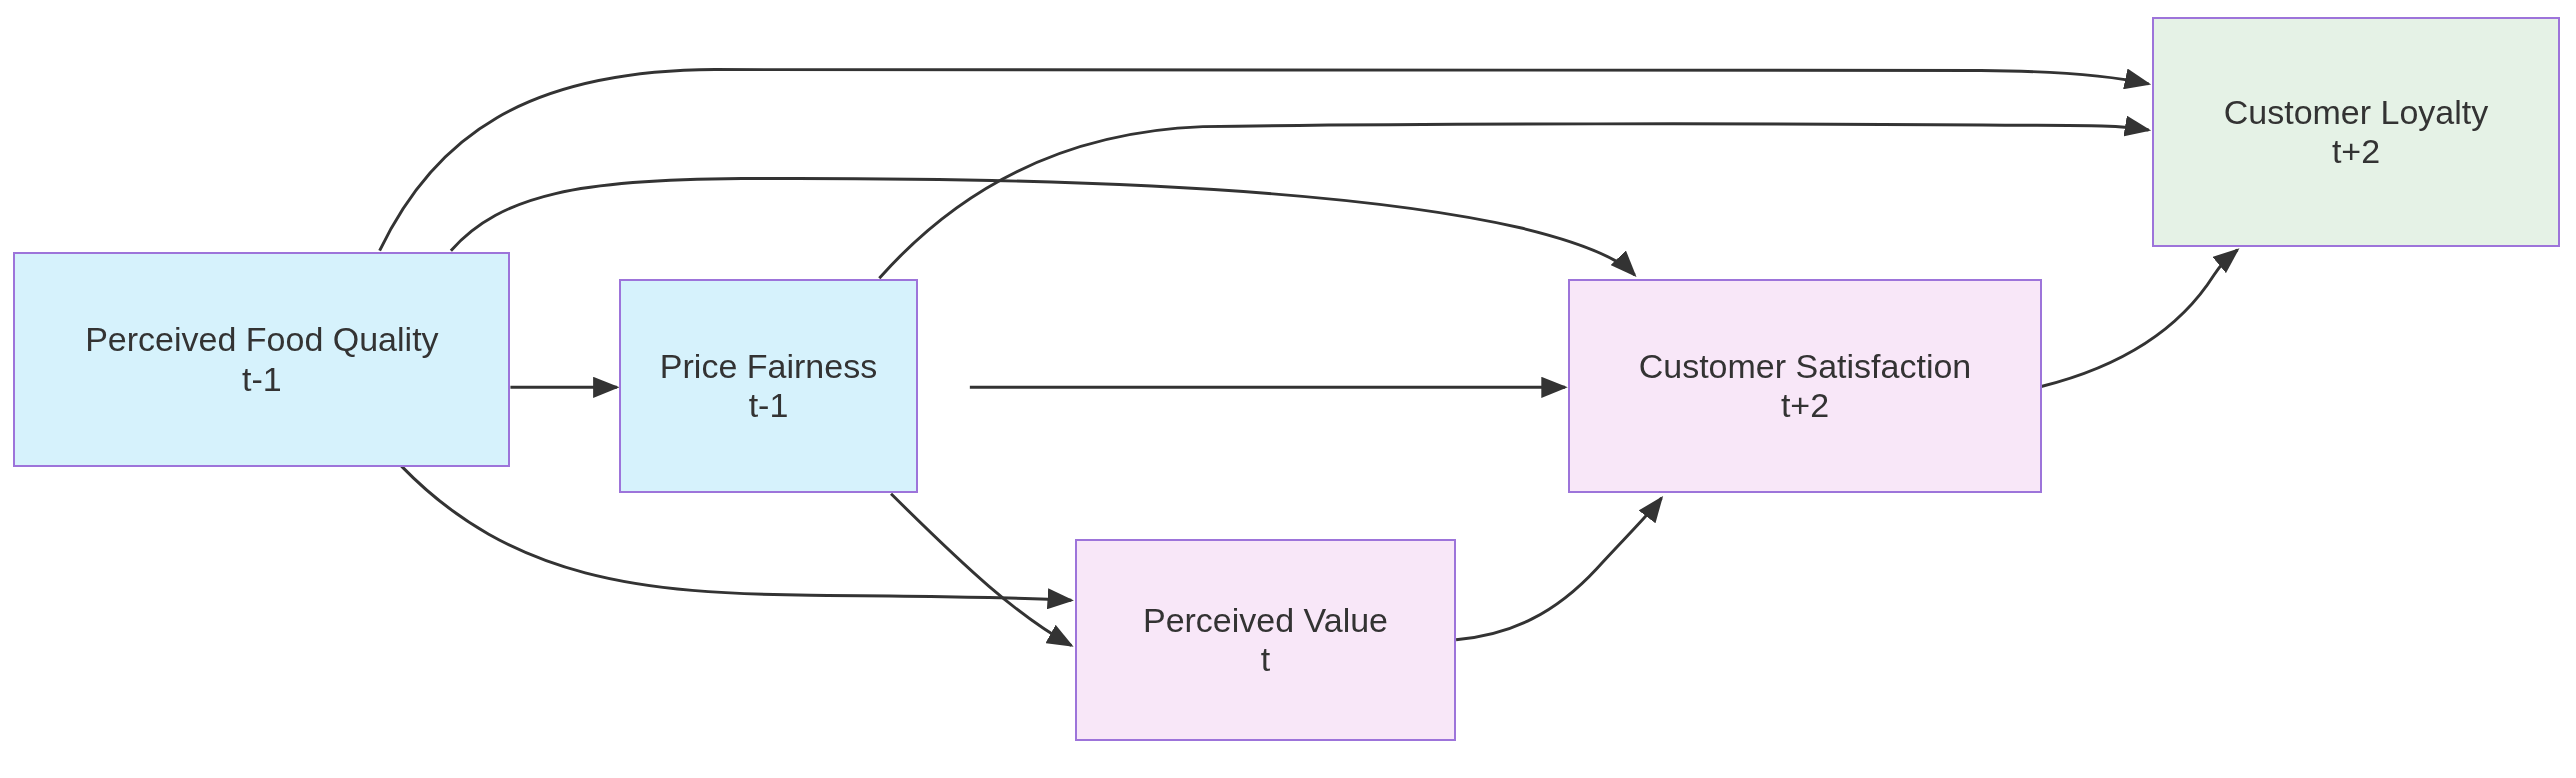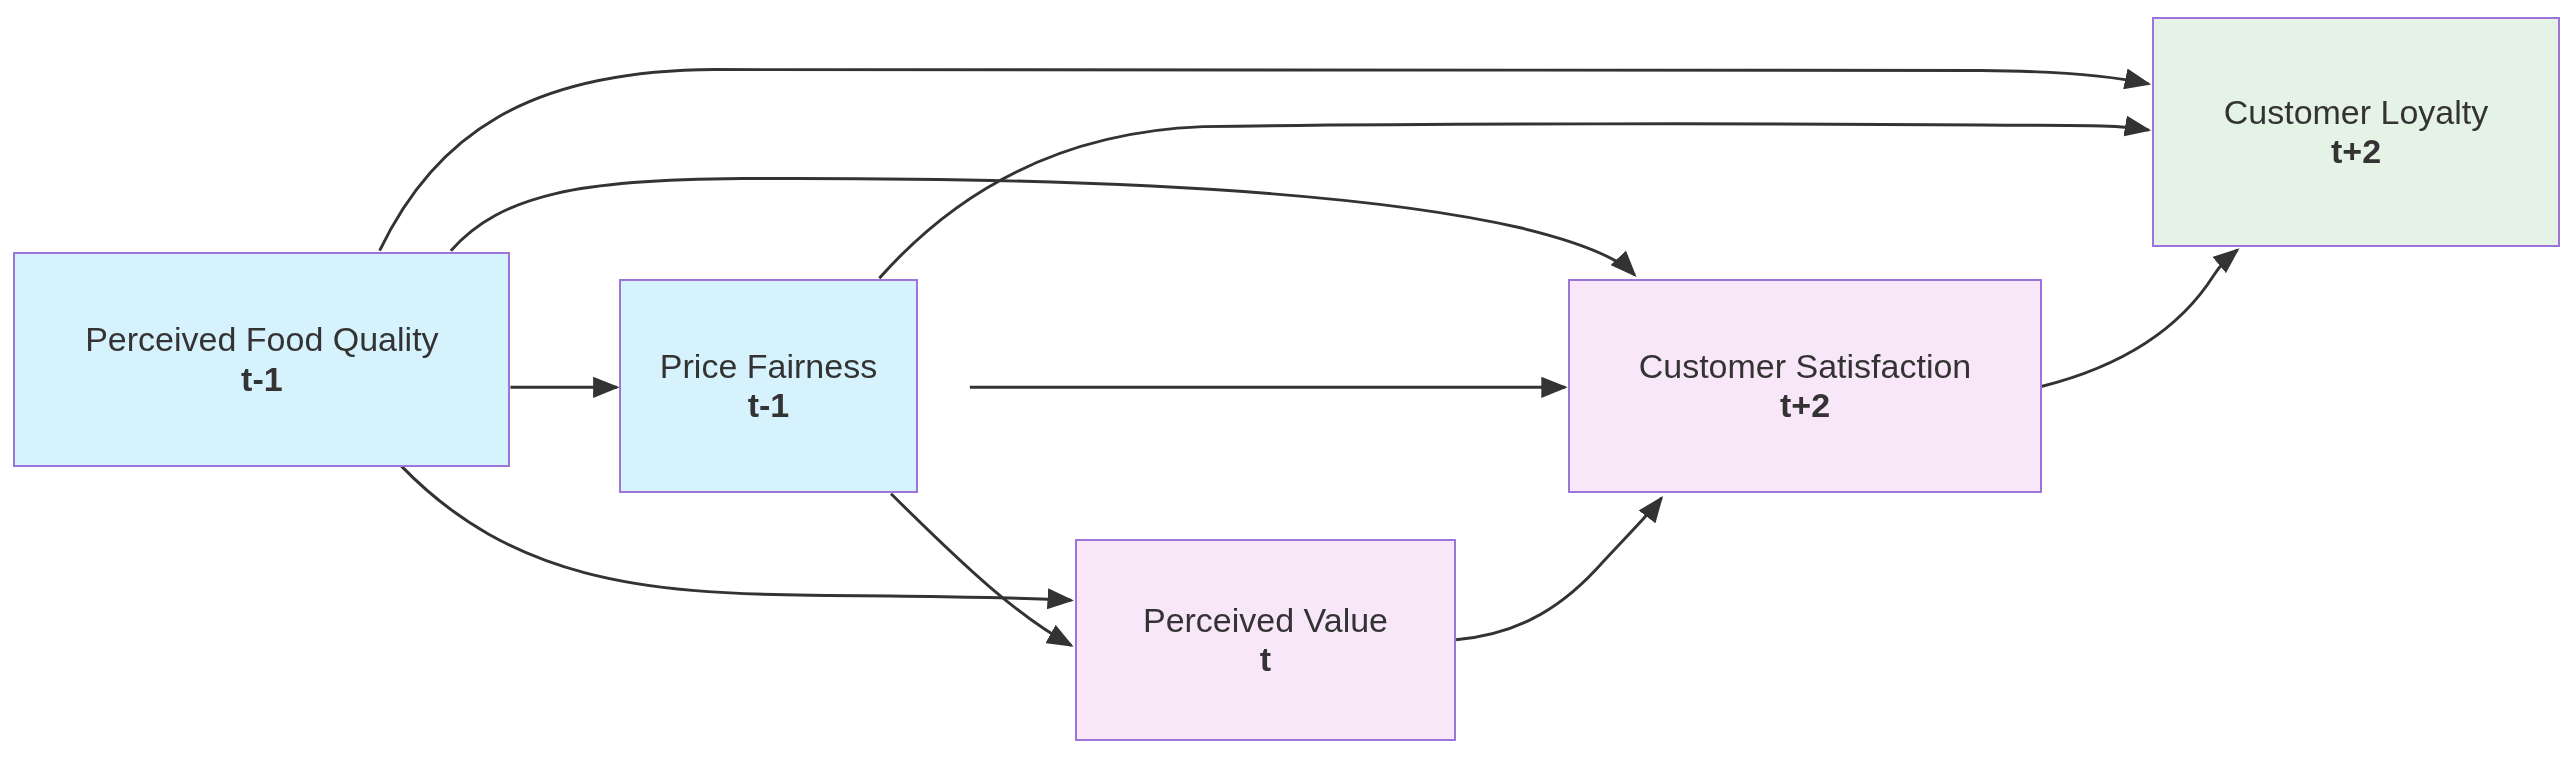--- a/index.html
+++ b/index.html
@@ -27,21 +27,21 @@
     border-width: 2.5px;
     display: flex;
     flex-direction: column;
     align-items: center;
     justify-content: center;
     text-align: center;
     font-size: 34px;
     line-height: 1.15;
   }
   .node .node-label { white-space: nowrap; }
-  .node .node-time  { white-space: nowrap; font-weight: bold; }
+  .node .node-time  { white-space: nowrap; }
 </style>
 </head>
 <body>
 
 <div class="diagram-canvas" style="width: 2576px; height: 778px; background: rgb(255, 255, 255); color: rgb(51, 51, 51);">
   <svg class="edge-layer" xmlns="http://www.w3.org/2000/svg" viewBox="0 0 3071 928">
     <defs>
       <marker id="arrowhead" viewBox="0 0 10 8" refX="9" refY="4" markerWidth="9" markerHeight="7.2" orient="auto" markerUnits="strokeWidth">
         <path d="M 0 0 L 10 4 L 0 8 z" fill="#333333"></path>
       </marker>

